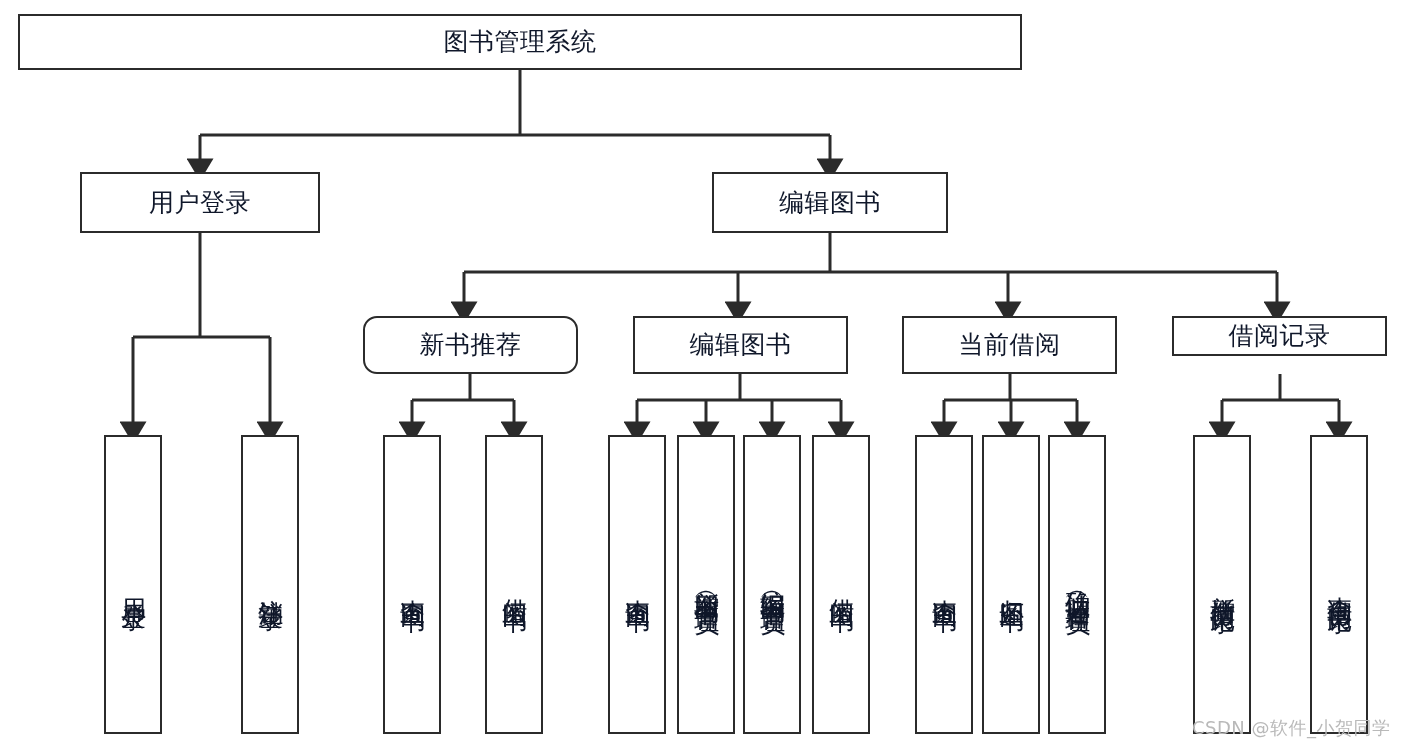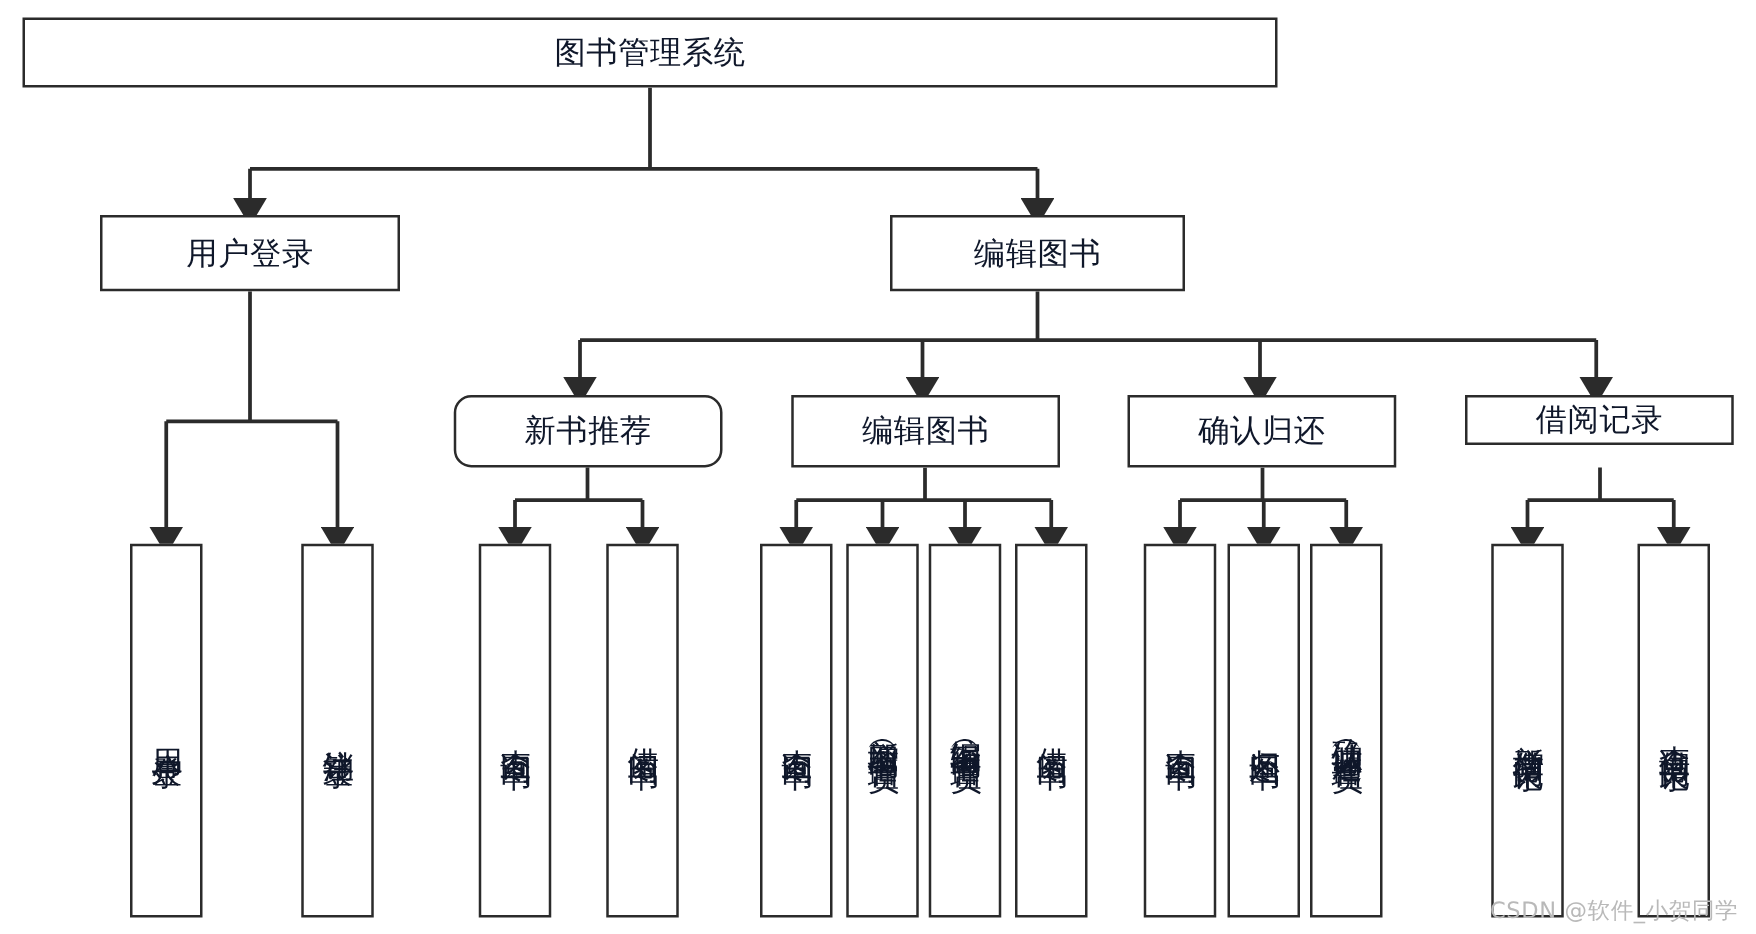--- a/index.html
+++ b/index.html
@@ -138,21 +138,21 @@
     <span class="node-label">编辑图书</span>
   </div>
 
   <div class="node horiz" style="left:363px; top:316px; width:215px; height:58px;border-radius:14px;">
     <span class="node-label">新书推荐</span>
   </div>
   <div class="node horiz" style="left:633px; top:316px; width:215px; height:58px;">
     <span class="node-label">编辑图书</span>
   </div>
   <div class="node horiz" style="left:902px; top:316px; width:215px; height:58px;">
-    <span class="node-label">确认归还</span>
+    <span class="node-label">当前借阅</span>
   </div>
   <div class="node horiz" style="left:1172px; top:316px; width:215px; height:40px;">
     <span class="node-label">借阅记录</span>
   </div>
 
   <div class="node leaf" style="left:104px; top:435px; width:58px; height:299px;">
     <span class="node-label">用户登录</span>
   </div>
   <div class="node leaf" style="left:241px; top:435px; width:58px; height:299px;">
     <span class="node-label">注销登录</span>

